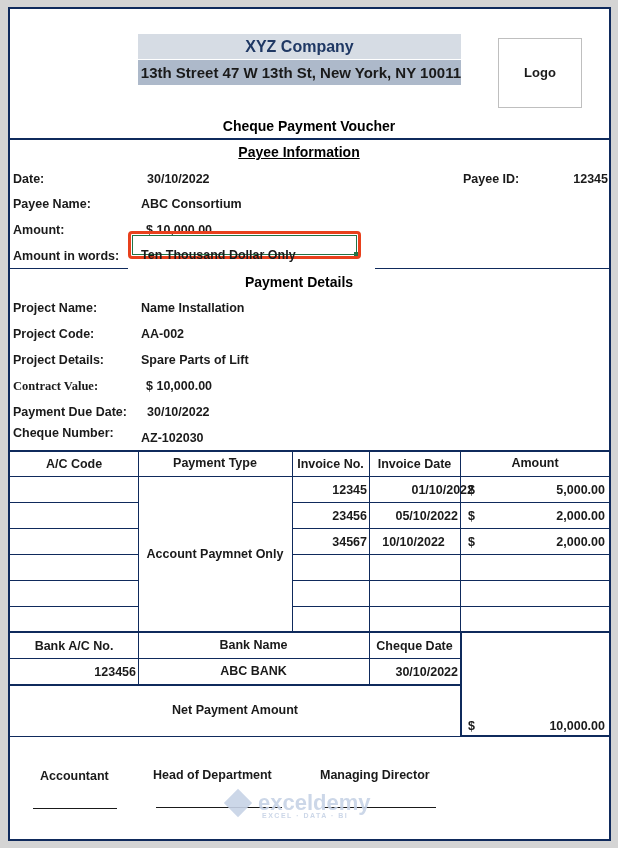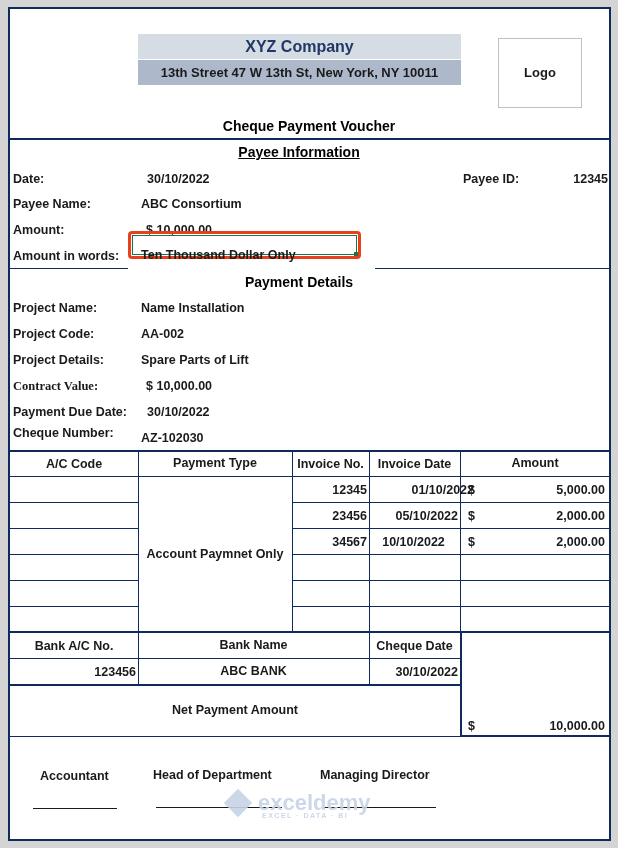--- a/index.html
+++ b/index.html
@@ -7,22 +7,22 @@
          font-family:"Liberation Sans", sans-serif; font-weight:bold; font-size:12.5px; color:#1a1a1a; }
   .sheet { position:absolute; left:8px; top:7px; width:603px; height:834px; background:#fff;
            border:2px solid #0f2a5c; box-sizing:border-box; }
   .abs { position:absolute; }
   .navy { color:#000000; }
   .hline { position:absolute; height:0; border-top:1.5px solid #0f2a5c; }
   .vline { position:absolute; width:0; border-left:1.5px solid #0f2a5c; }
   .thick { border-width:2px; }
   .company { left:130px; top:27px; width:323px; height:25px; background:#d6dce4; text-align:center;
              line-height:25px; font-size:16px; color:#1f3864; }
-  .address { left:130px; top:52px; width:323px; height:25px; background:#adb9ca; text-align:center;
-             line-height:25px; font-size:13px; color:#1a1a1a; }
+  .address { left:130px; top:52px; width:323px; height:25px; background:#adb9ca; text-align:right;
+             line-height:25px; font-size:15px; color:#1a1a1a; }
   .logo { left:490px; top:30px; width:82px; height:68px; border:1px solid #bfbfbf; text-align:center;
           line-height:68px; font-size:13px; color:#1a1a1a; font-weight:bold; }
   .center { text-align:center; }
   .right { text-align:right; }
   .lbl { font-size:12.5px; }
   .hl { position:absolute; left:128px; top:231px; width:233px; height:28px; border:3px solid #e8401c;
         border-radius:4px; box-sizing:border-box; }
   .hl-inner { position:absolute; left:1px; top:1px; right:1px; bottom:1px; border:1.5px solid #217346; }
   .hl-handle { position:absolute; right:-2px; bottom:-2px; width:4px; height:4px; background:#217346; }
   .sig { position:absolute; border-top:1px solid #1a1a1a; height:0; }

